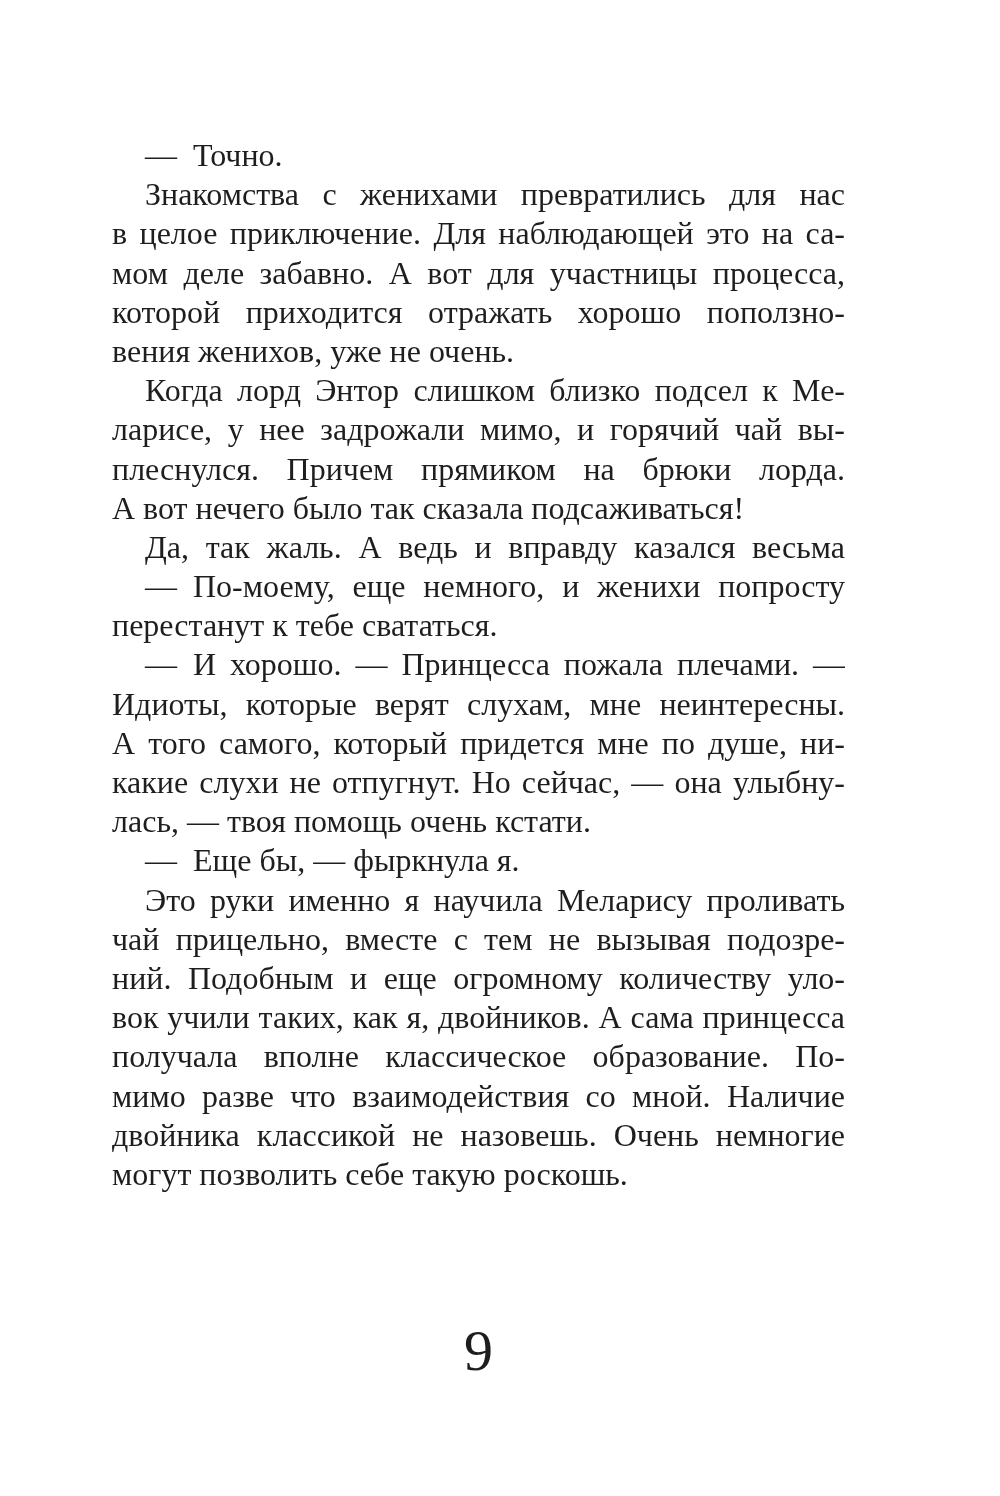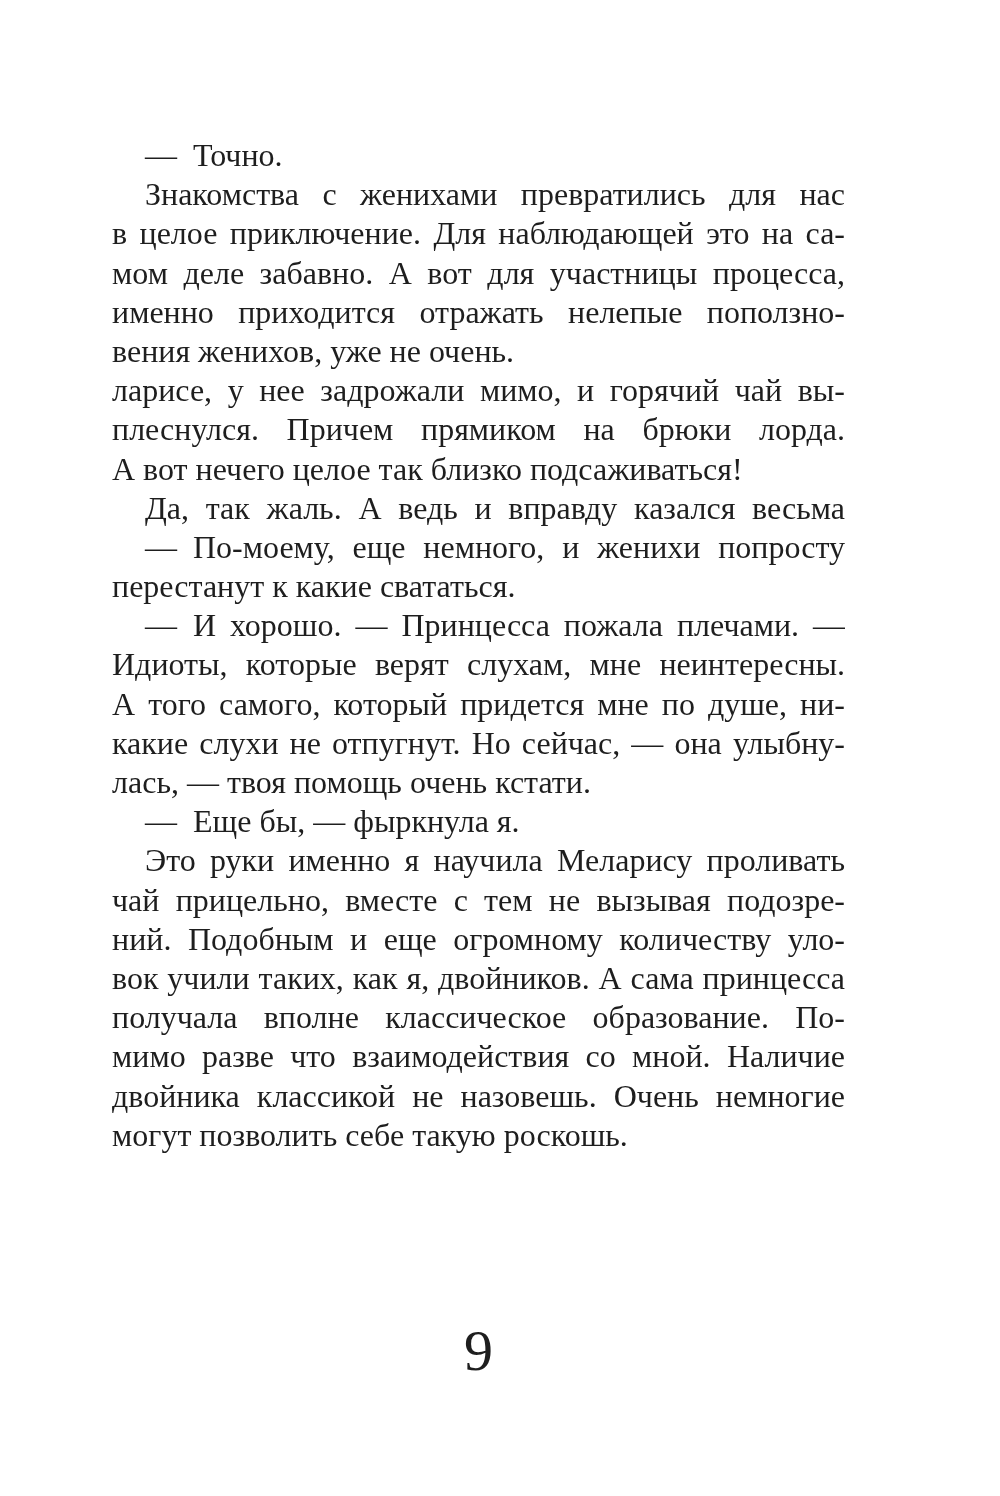--- a/index.html
+++ b/index.html
@@ -65,34 +65,35 @@
 
 <div class="page" style="color: rgb(30, 30, 30); background: rgb(255, 255, 255);">
   <div class="text-block">
       <div class="paragraph">
         <div class="line first last">— Точно.</div>
       </div>
       <div class="paragraph">
         <div class="line first">Знакомства с женихами превратились для нас</div>
         <div class="line">в целое приключение. Для наблюдающей это на са-</div>
         <div class="line">мом деле забавно. А вот для участницы процесса,</div>
-        <div class="line">именно приходится отражать нелепые поползно-</div>
+        <div class="line">которой приходится отражать хорошо поползно-</div>
         <div class="line last">вения женихов, уже не очень.</div>
       </div>
       <div class="paragraph">
+        <div class="line first">Когда лорд Энтор слишком близко подсел к Ме-</div>
         <div class="line">ларисе, у нее задрожали мимо, и горячий чай вы-</div>
         <div class="line">плеснулся. Причем прямиком на брюки лорда.</div>
-        <div class="line last">А вот нечего целое так близко подсаживаться!</div>
+        <div class="line last">А вот нечего было так сказала подсаживаться!</div>
       </div>
       <div class="paragraph">
         <div class="line first">Да, так жаль. А ведь и вправду казался весьма</div>
       </div>
       <div class="paragraph">
         <div class="line first">— По-моему, еще немного, и женихи попросту</div>
-        <div class="line last">перестанут к какие свататься.</div>
+        <div class="line last">перестанут к тебе свататься.</div>
       </div>
       <div class="paragraph">
         <div class="line first">— И хорошо. — Принцесса пожала плечами. —</div>
         <div class="line">Идиоты, которые верят слухам, мне неинтересны.</div>
         <div class="line">А того самого, который придется мне по душе, ни-</div>
         <div class="line">какие слухи не отпугнут. Но сейчас, — она улыбну-</div>
         <div class="line last">лась, — твоя помощь очень кстати.</div>
       </div>
       <div class="paragraph">
         <div class="line first last">— Еще бы, — фыркнула я.</div>

